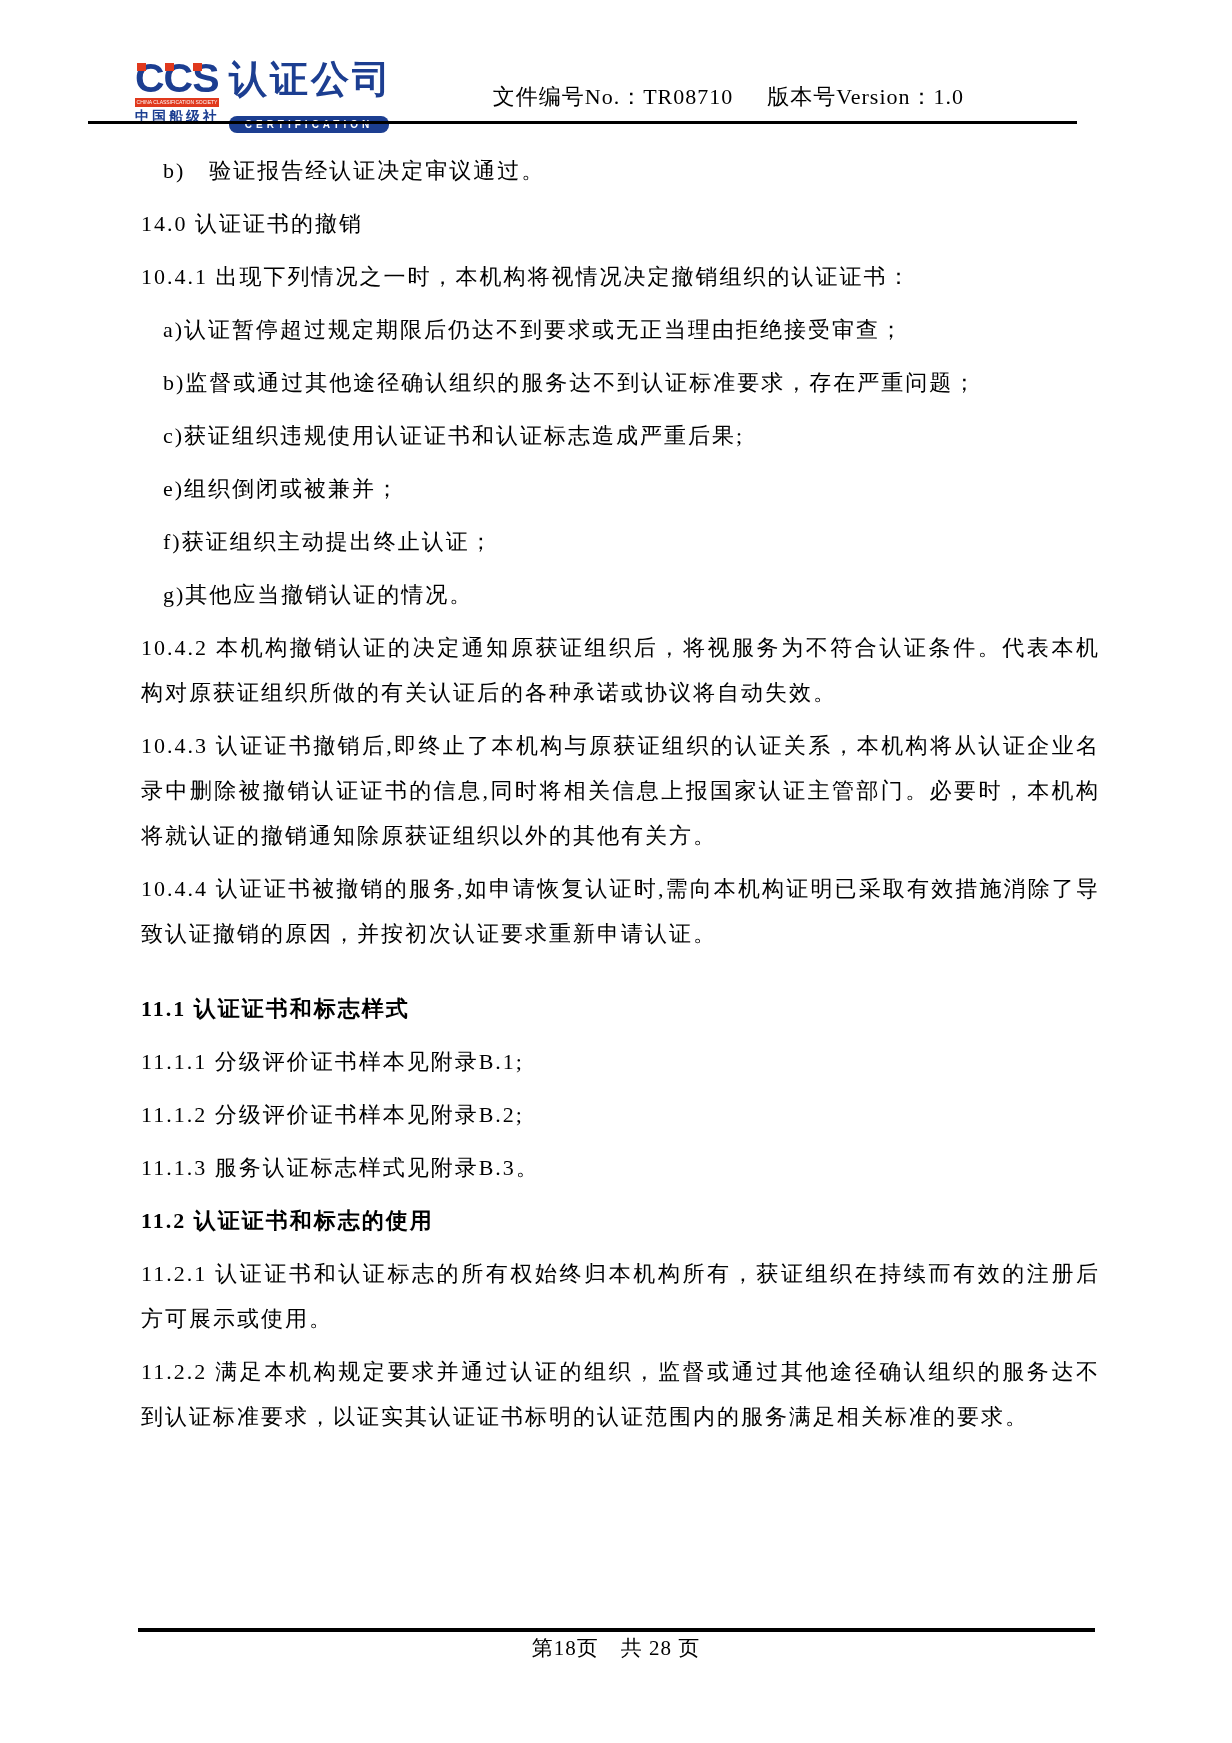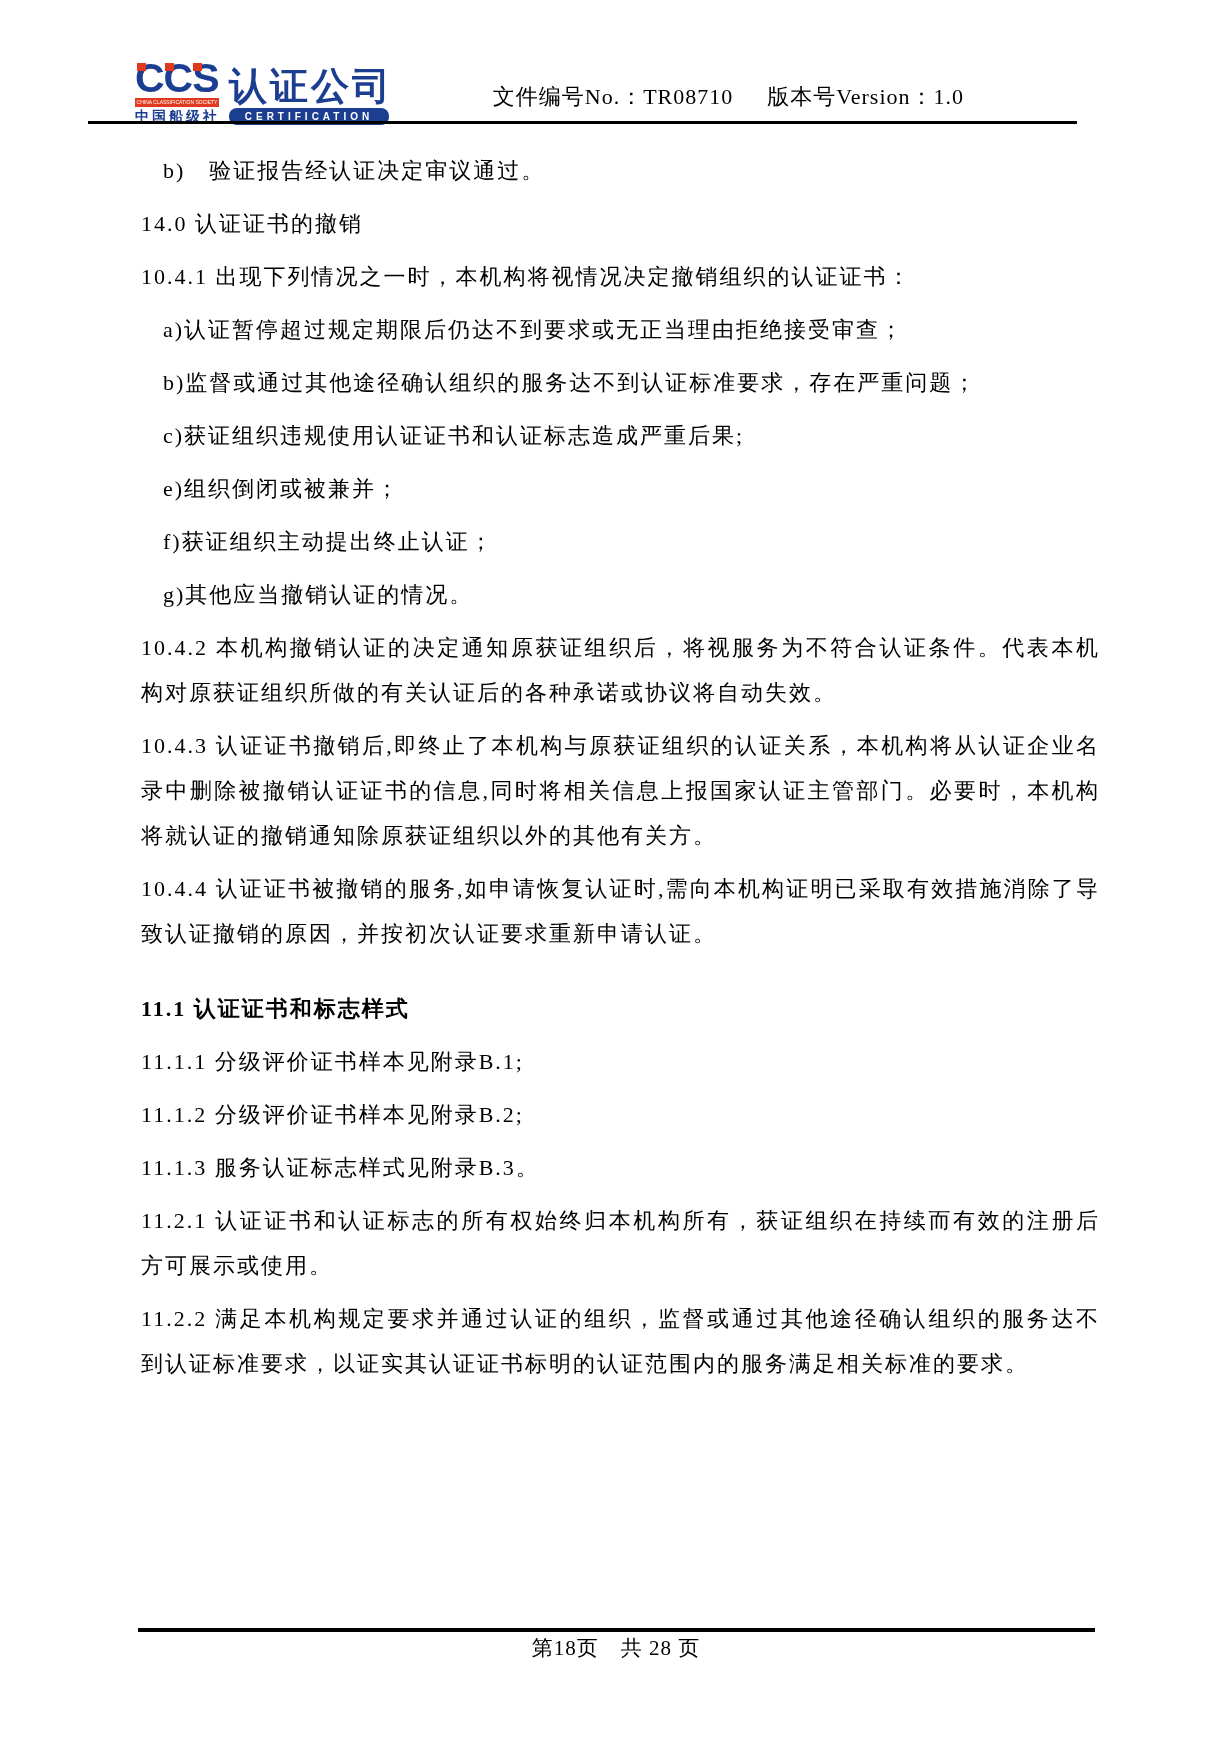--- a/index.html
+++ b/index.html
@@ -39,24 +39,24 @@
   }
   .society-cn{
     margin-top:1px;color:var(--brand-blue);
     font-family:"Liberation Sans","DejaVu Sans",sans-serif;
     font-size:14px;font-weight:bold;letter-spacing:3px;white-space:nowrap;
   }
   .logo-right{margin-left:10px;}
   .company-cn{
     color:var(--brand-blue);
     font-family:"Liberation Sans","DejaVu Sans",sans-serif;
-    font-size:38px;line-height:38px;font-weight:bold;letter-spacing:3px;white-space:nowrap;margin-top:7px;
+    font-size:38px;line-height:38px;font-weight:bold;letter-spacing:3px;white-space:nowrap;
   }
   .cert-bar{
-    margin-top:3px;width:160px;height:17px;background:var(--brand-blue);
+    margin-top:18px;width:160px;height:17px;background:var(--brand-blue);
     color:#fff;font-family:"Liberation Sans",sans-serif;
     font-size:10px;font-weight:bold;line-height:17px;text-align:center;
     letter-spacing:4px;white-space:nowrap;border-radius:8px;
   }
   .doc-meta{
     position:absolute;top:82px;right:156px;
     font-size:22px;white-space:nowrap;letter-spacing:1px;
   }
   .doc-meta .gap{display:inline-block;width:34px;}
   .header-rule{
@@ -121,20 +121,21 @@
     <p class="list">e)组织倒闭或被兼并；</p>
     <p class="list">f)获证组织主动提出终止认证；</p>
     <p class="list">g)其他应当撤销认证的情况。</p>
     <p>10.4.2 本机构撤销认证的决定通知原获证组织后，将视服务为不符合认证条件。代表本机构对原获证组织所做的有关认证后的各种承诺或协议将自动失效。</p>
     <p>10.4.3 认证证书撤销后,即终止了本机构与原获证组织的认证关系，本机构将从认证企业名录中删除被撤销认证证书的信息,同时将相关信息上报国家认证主管部门。必要时，本机构将就认证的撤销通知除原获证组织以外的其他有关方。</p>
     <p>10.4.4 认证证书被撤销的服务,如申请恢复认证时,需向本机构证明已采取有效措施消除了导致认证撤销的原因，并按初次认证要求重新申请认证。</p>
     <p class="h2 sp">11.1 认证证书和标志样式</p>
     <p>11.1.1 分级评价证书样本见附录B.1;</p>
     <p>11.1.2 分级评价证书样本见附录B.2;</p>
     <p>11.1.3 服务认证标志样式见附录B.3。</p>
+    <p class="h2">11.2 认证证书和标志的使用</p>
     <p>11.2.1 认证证书和认证标志的所有权始终归本机构所有，获证组织在持续而有效的注册后方可展示或使用。</p>
     <p>11.2.2 满足本机构规定要求并通过认证的组织，监督或通过其他途径确认组织的服务达不到认证标准要求，以证实其认证证书标明的认证范围内的服务满足相关标准的要求。</p>
   </main>
 
   <footer>
     <div class="footer-rule"></div>
     <div class="page-info">第18页　共 28 页</div>
   </footer>
 
 </div>

